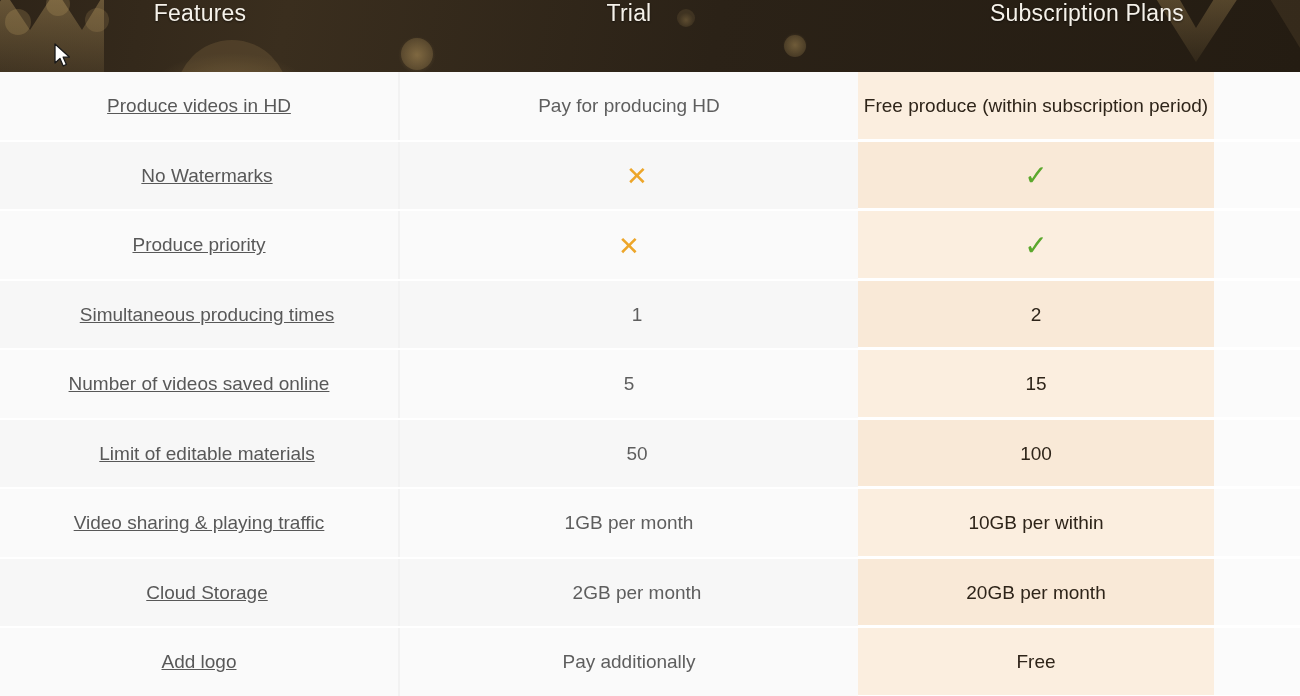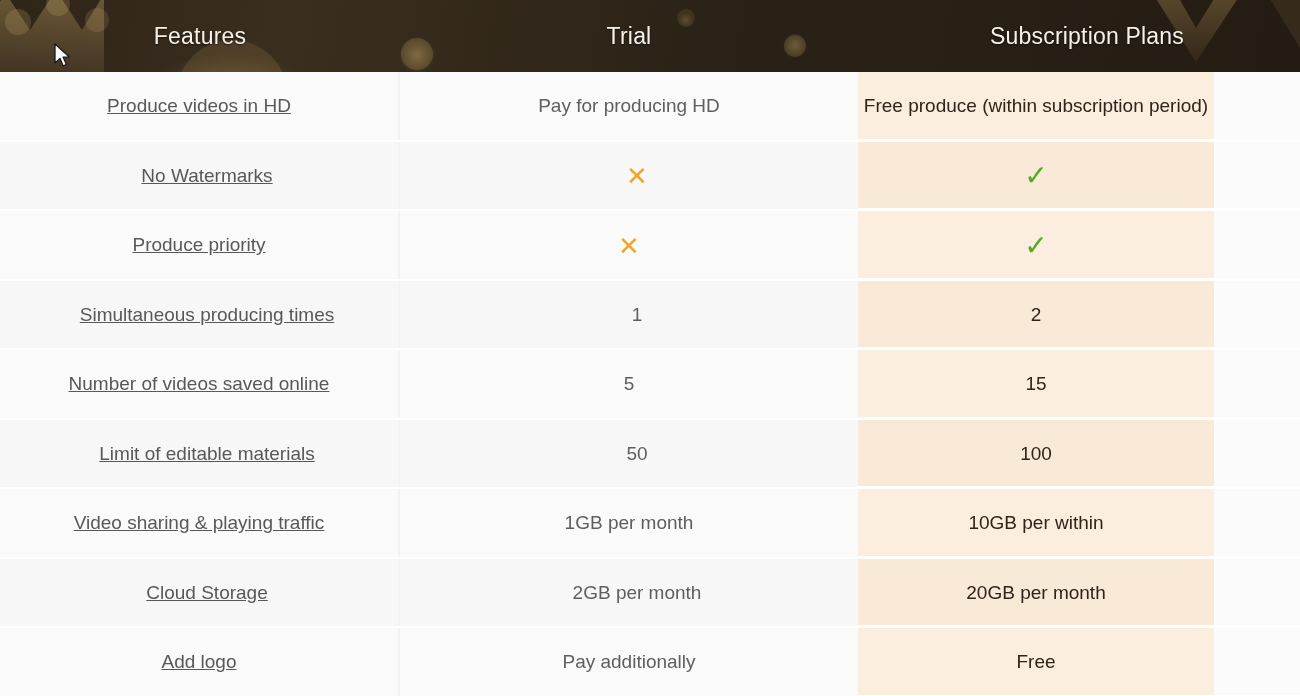--- a/index.html
+++ b/index.html
@@ -39,21 +39,21 @@
     inset: 0;
     width: 1300px;
     height: 72px;
     pointer-events: none;
   }
   .header-cell {
     position: absolute;
     top: 0;
     height: 72px;
     display: flex;
-    align-items: center;
+    align-items: flex-start;
     justify-content: center;
     color: #f6f2ea;
     font-size: 23px;
     font-weight: 400;
     letter-spacing: 0.2px;
     text-shadow: 0 1px 2px rgba(0,0,0,0.55);
     z-index: 3;
   }
   .hc-features { left: 0;    width: 400px; }
   .hc-trial    { left: 400px; width: 458px; }

